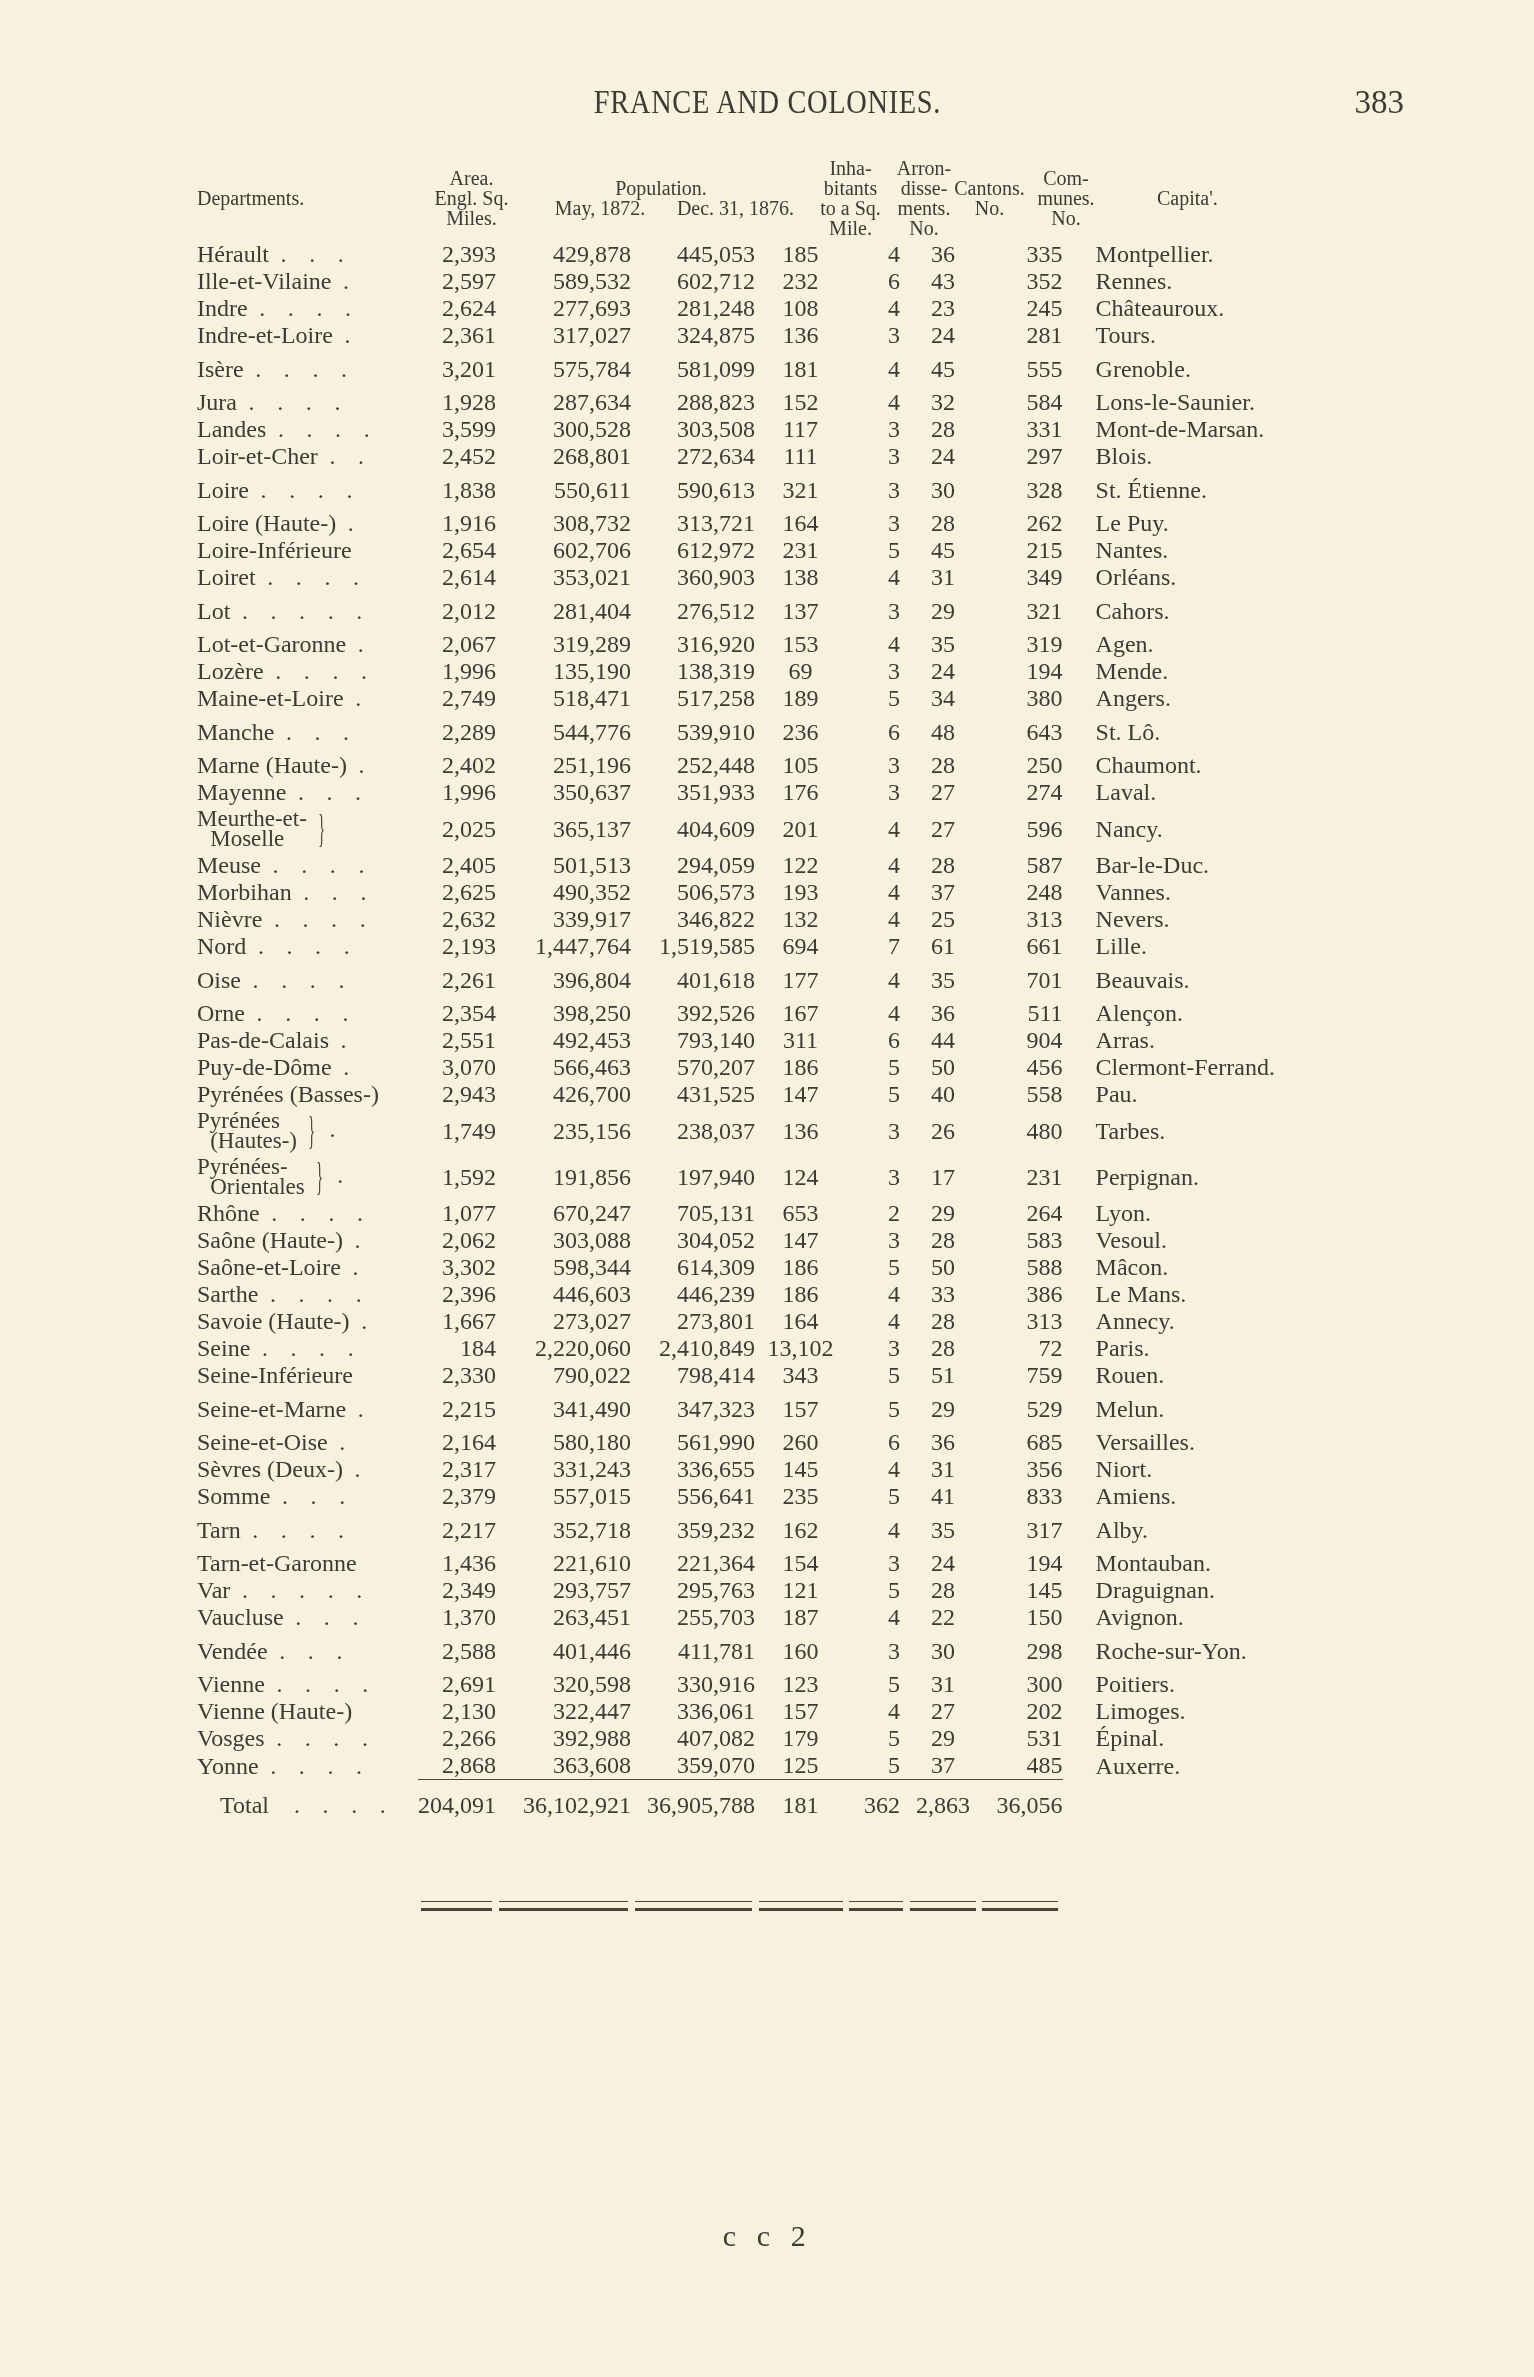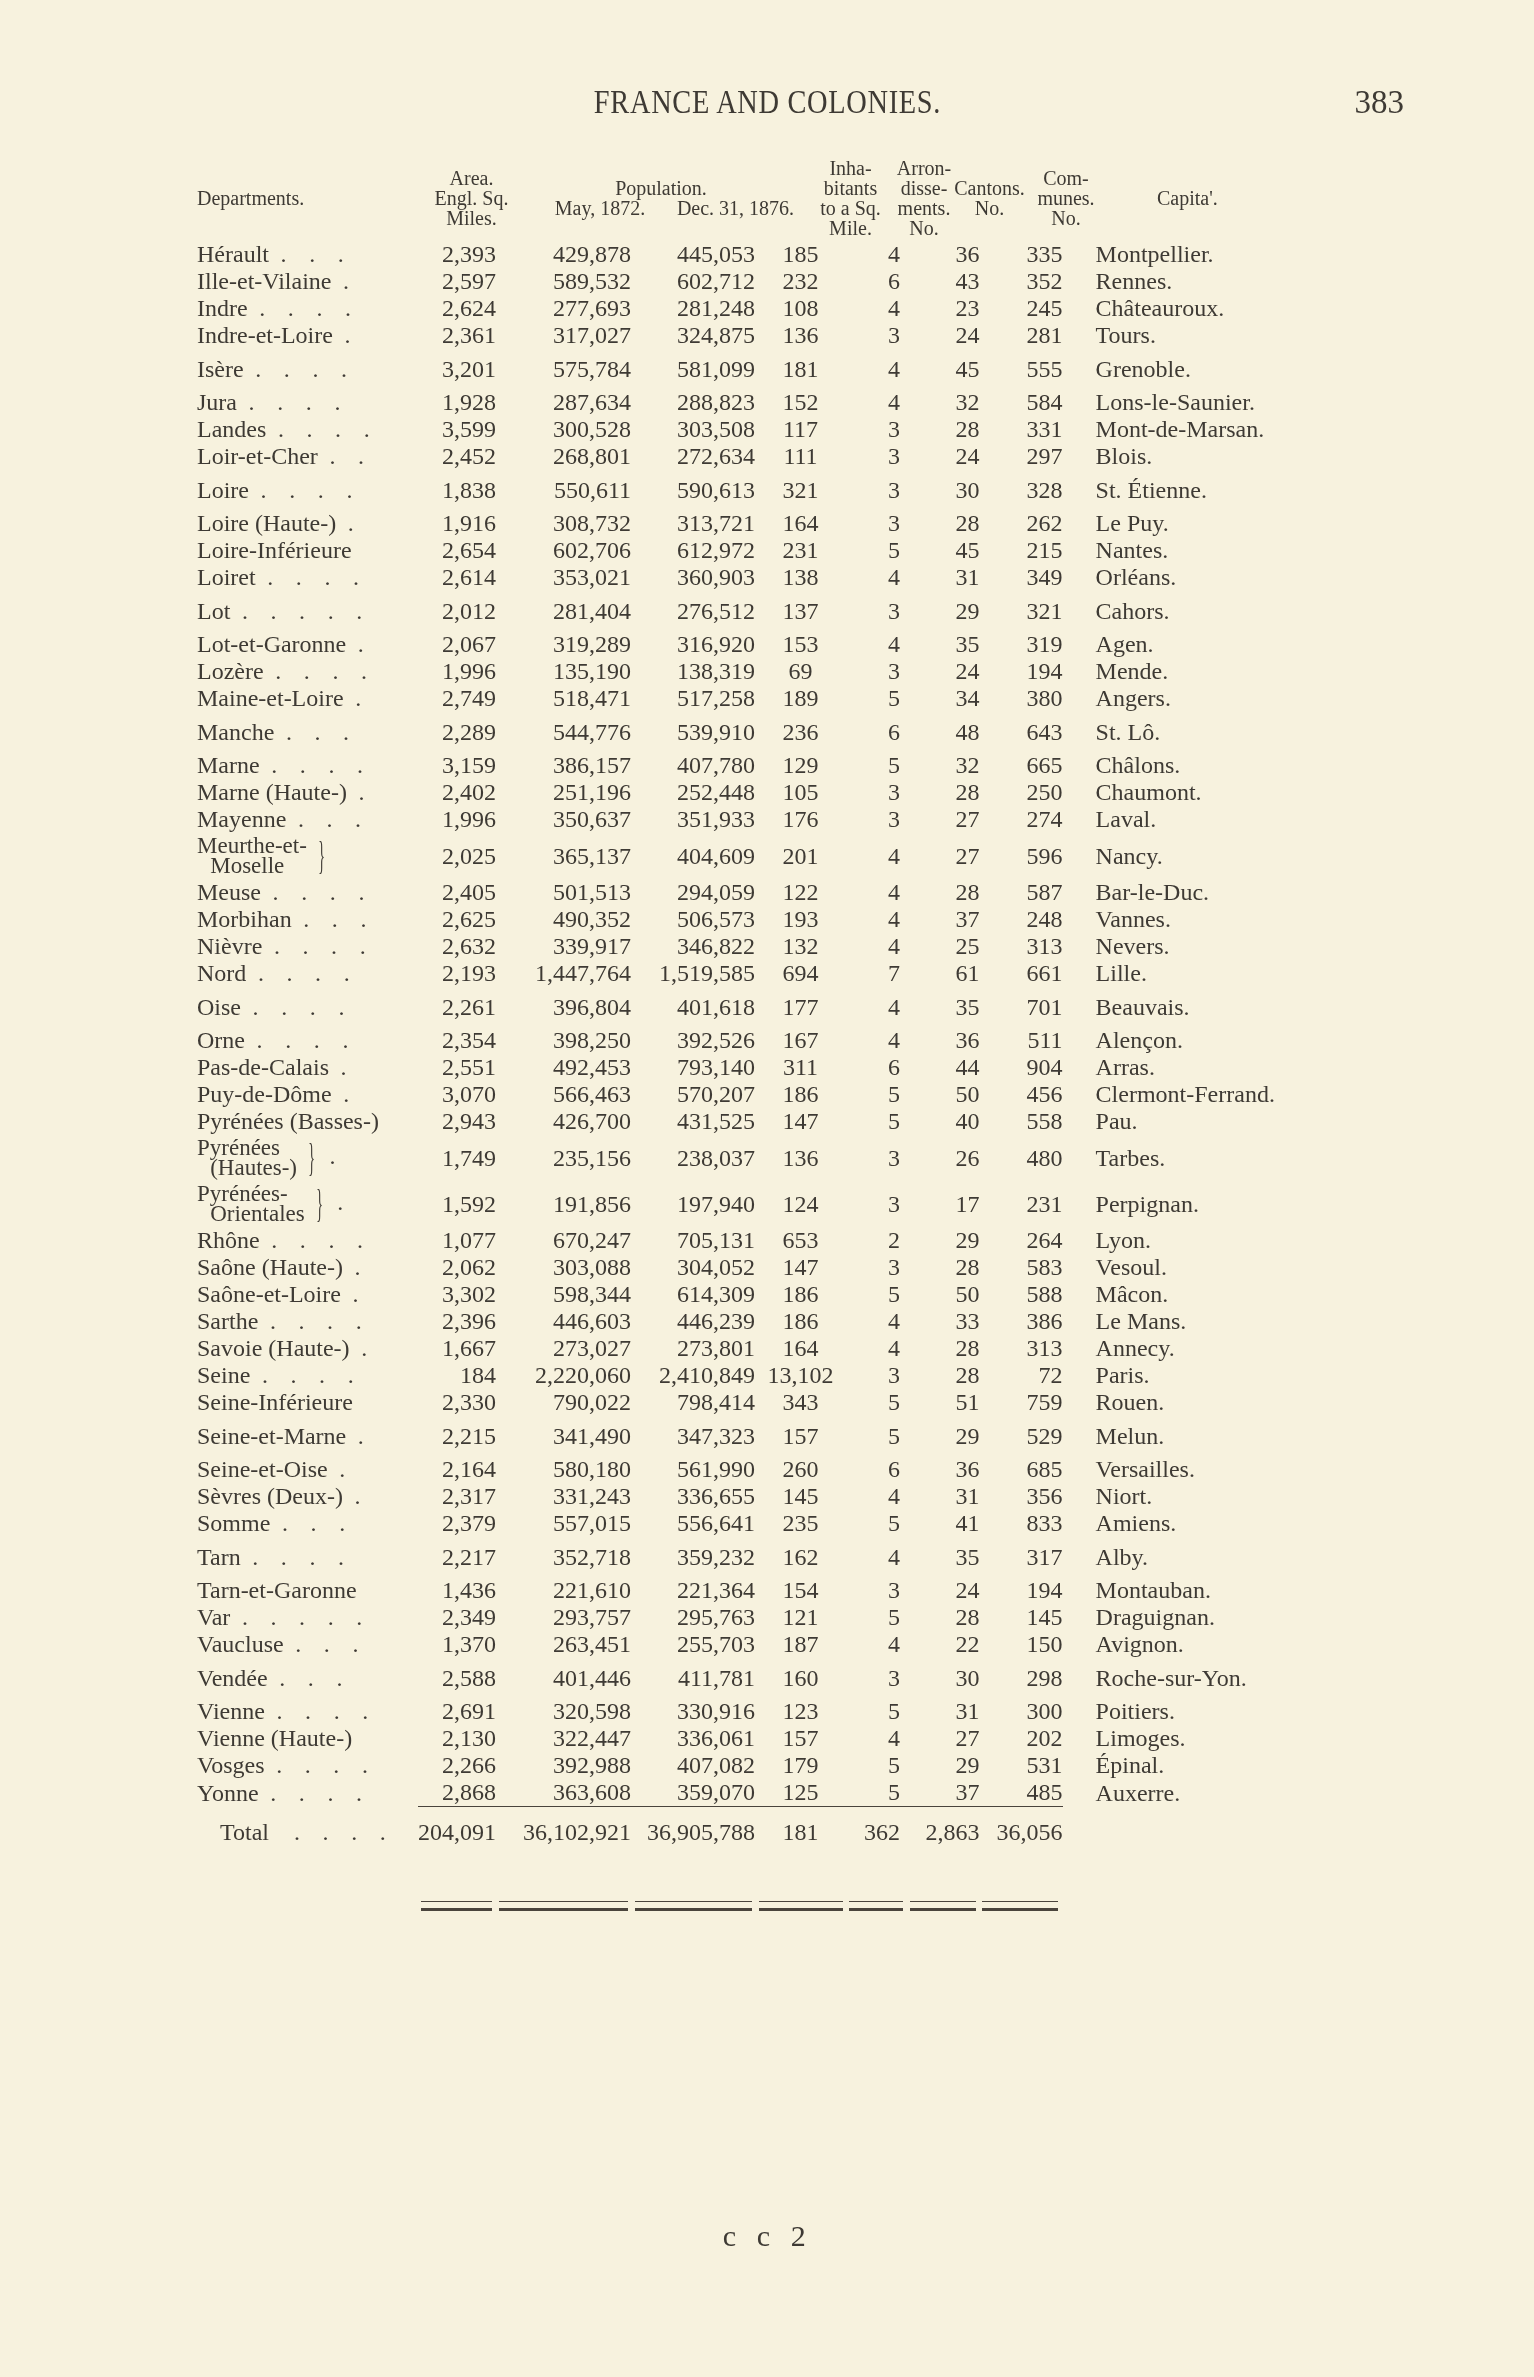--- a/index.html
+++ b/index.html
@@ -26,21 +26,21 @@
     border-collapse: collapse;
     font-size: 24px;
   }
   table.data td { padding: 0; height: 27px; line-height: 26.4px; white-space: nowrap; vertical-align: middle; }
   td.dept { width: 221px; text-align: left; }
   td.area { width: 74px; text-align: right; }
   td.p72 { width: 135px; text-align: right; }
   td.p76 { width: 124px; text-align: right; }
   td.dens { width: 91px; text-align: center; }
   td.arr { width: 54px; text-align: right; padding-right: 6.6px !important; }
-  td.cant { width: 73px; text-align: right; }
+  td.cant { width: 73px; text-align: center; }
   td.comm { width: 83px; text-align: right; }
   td.cap { padding-left: 33px !important; text-align: left; }
   tr.gap td { height: 40px; }
   tr.tall td { height: 46px; }
   .brace-name { display: inline-block; line-height: 20px; font-size: 23px; vertical-align: middle; }
   .brace-name .l2 { padding-left: 13.2px; }
   .brace { display: inline-block; font-size: 40px; transform: scaleX(0.35); vertical-align: middle; margin-left: 5px; }
   .dots { letter-spacing: 8.3px; }
   tr.total-row td { height: 50px; }
   .rule-top { border-top: 1.7px solid #4a443c; }
@@ -273,31 +273,20 @@
           <td class="area">2,289</td>
           <td class="p72">544,776</td>
           <td class="p76">539,910</td>
           <td class="dens">236</td>
           <td class="arr">6</td>
           <td class="cant">48</td>
           <td class="comm">643</td>
           <td class="cap">St. Lô.</td>
         </tr>
         <tr>
-          <td class="dept"><span>Marne</span><span class="dots" style="margin-left: 11.6px;">. . . .</span></td>
-          <td class="area">3,159</td>
-          <td class="p72">386,157</td>
-          <td class="p76">407,780</td>
-          <td class="dens">129</td>
-          <td class="arr">5</td>
-          <td class="cant">32</td>
-          <td class="comm">665</td>
-          <td class="cap">Châlons.</td>
-        </tr>
-        <tr>
           <td class="dept"><span>Marne (Haute-)</span><span class="dots" style="margin-left: 11.6px;">.</span></td>
           <td class="area">2,402</td>
           <td class="p72">251,196</td>
           <td class="p76">252,448</td>
           <td class="dens">105</td>
           <td class="arr">3</td>
           <td class="cant">28</td>
           <td class="comm">250</td>
           <td class="cap">Chaumont.</td>
         </tr>

